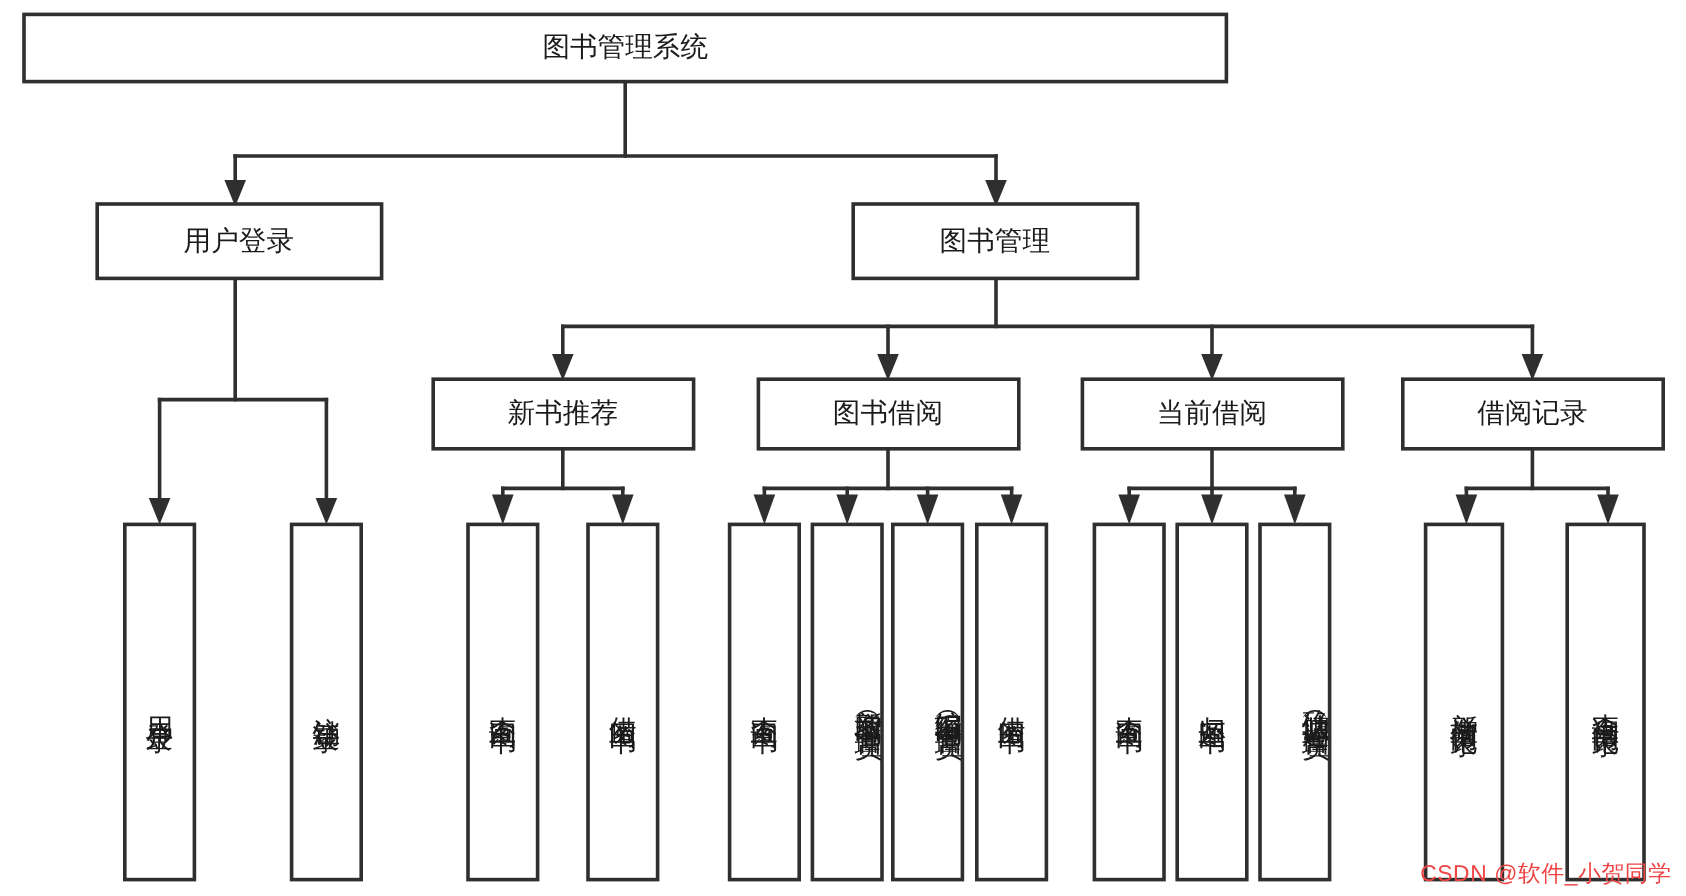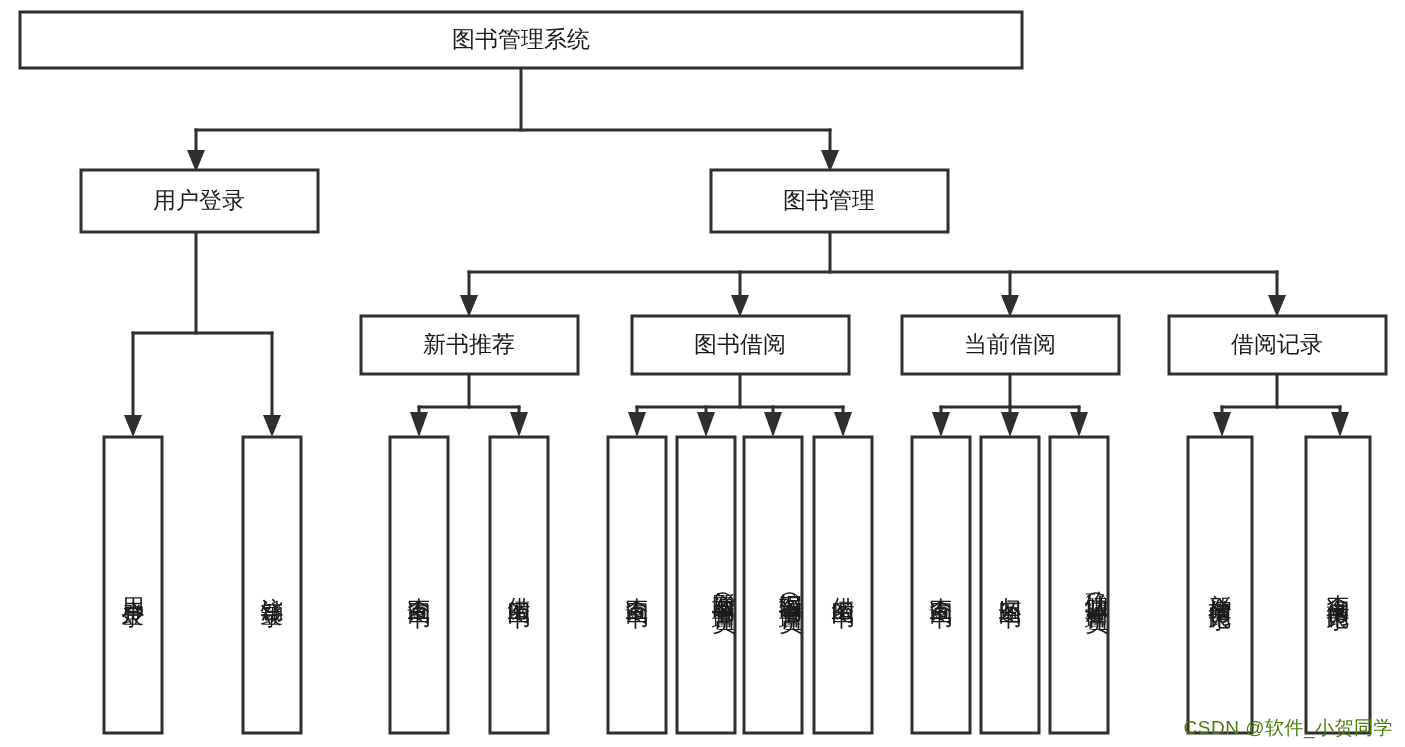--- a/index.html
+++ b/index.html
@@ -66,21 +66,21 @@
   }
   .leaf-label.centered {
     align-items: center;
   }
   .watermark {
     position: absolute;
     right: 12px;
     bottom: 6px;
     font-family: "Liberation Sans", "DejaVu Sans", sans-serif;
     font-size: 19px;
-    color: #4d7c0f;
+    color: #ef4444;
     letter-spacing: 0.5px;
     white-space: nowrap;
   }
 </style>
 </head>
 <body>
 
 <div id="diagram-root">
 
   <svg class="flow" viewBox="0 0 1405 747" xmlns="http://www.w3.org/2000/svg">

